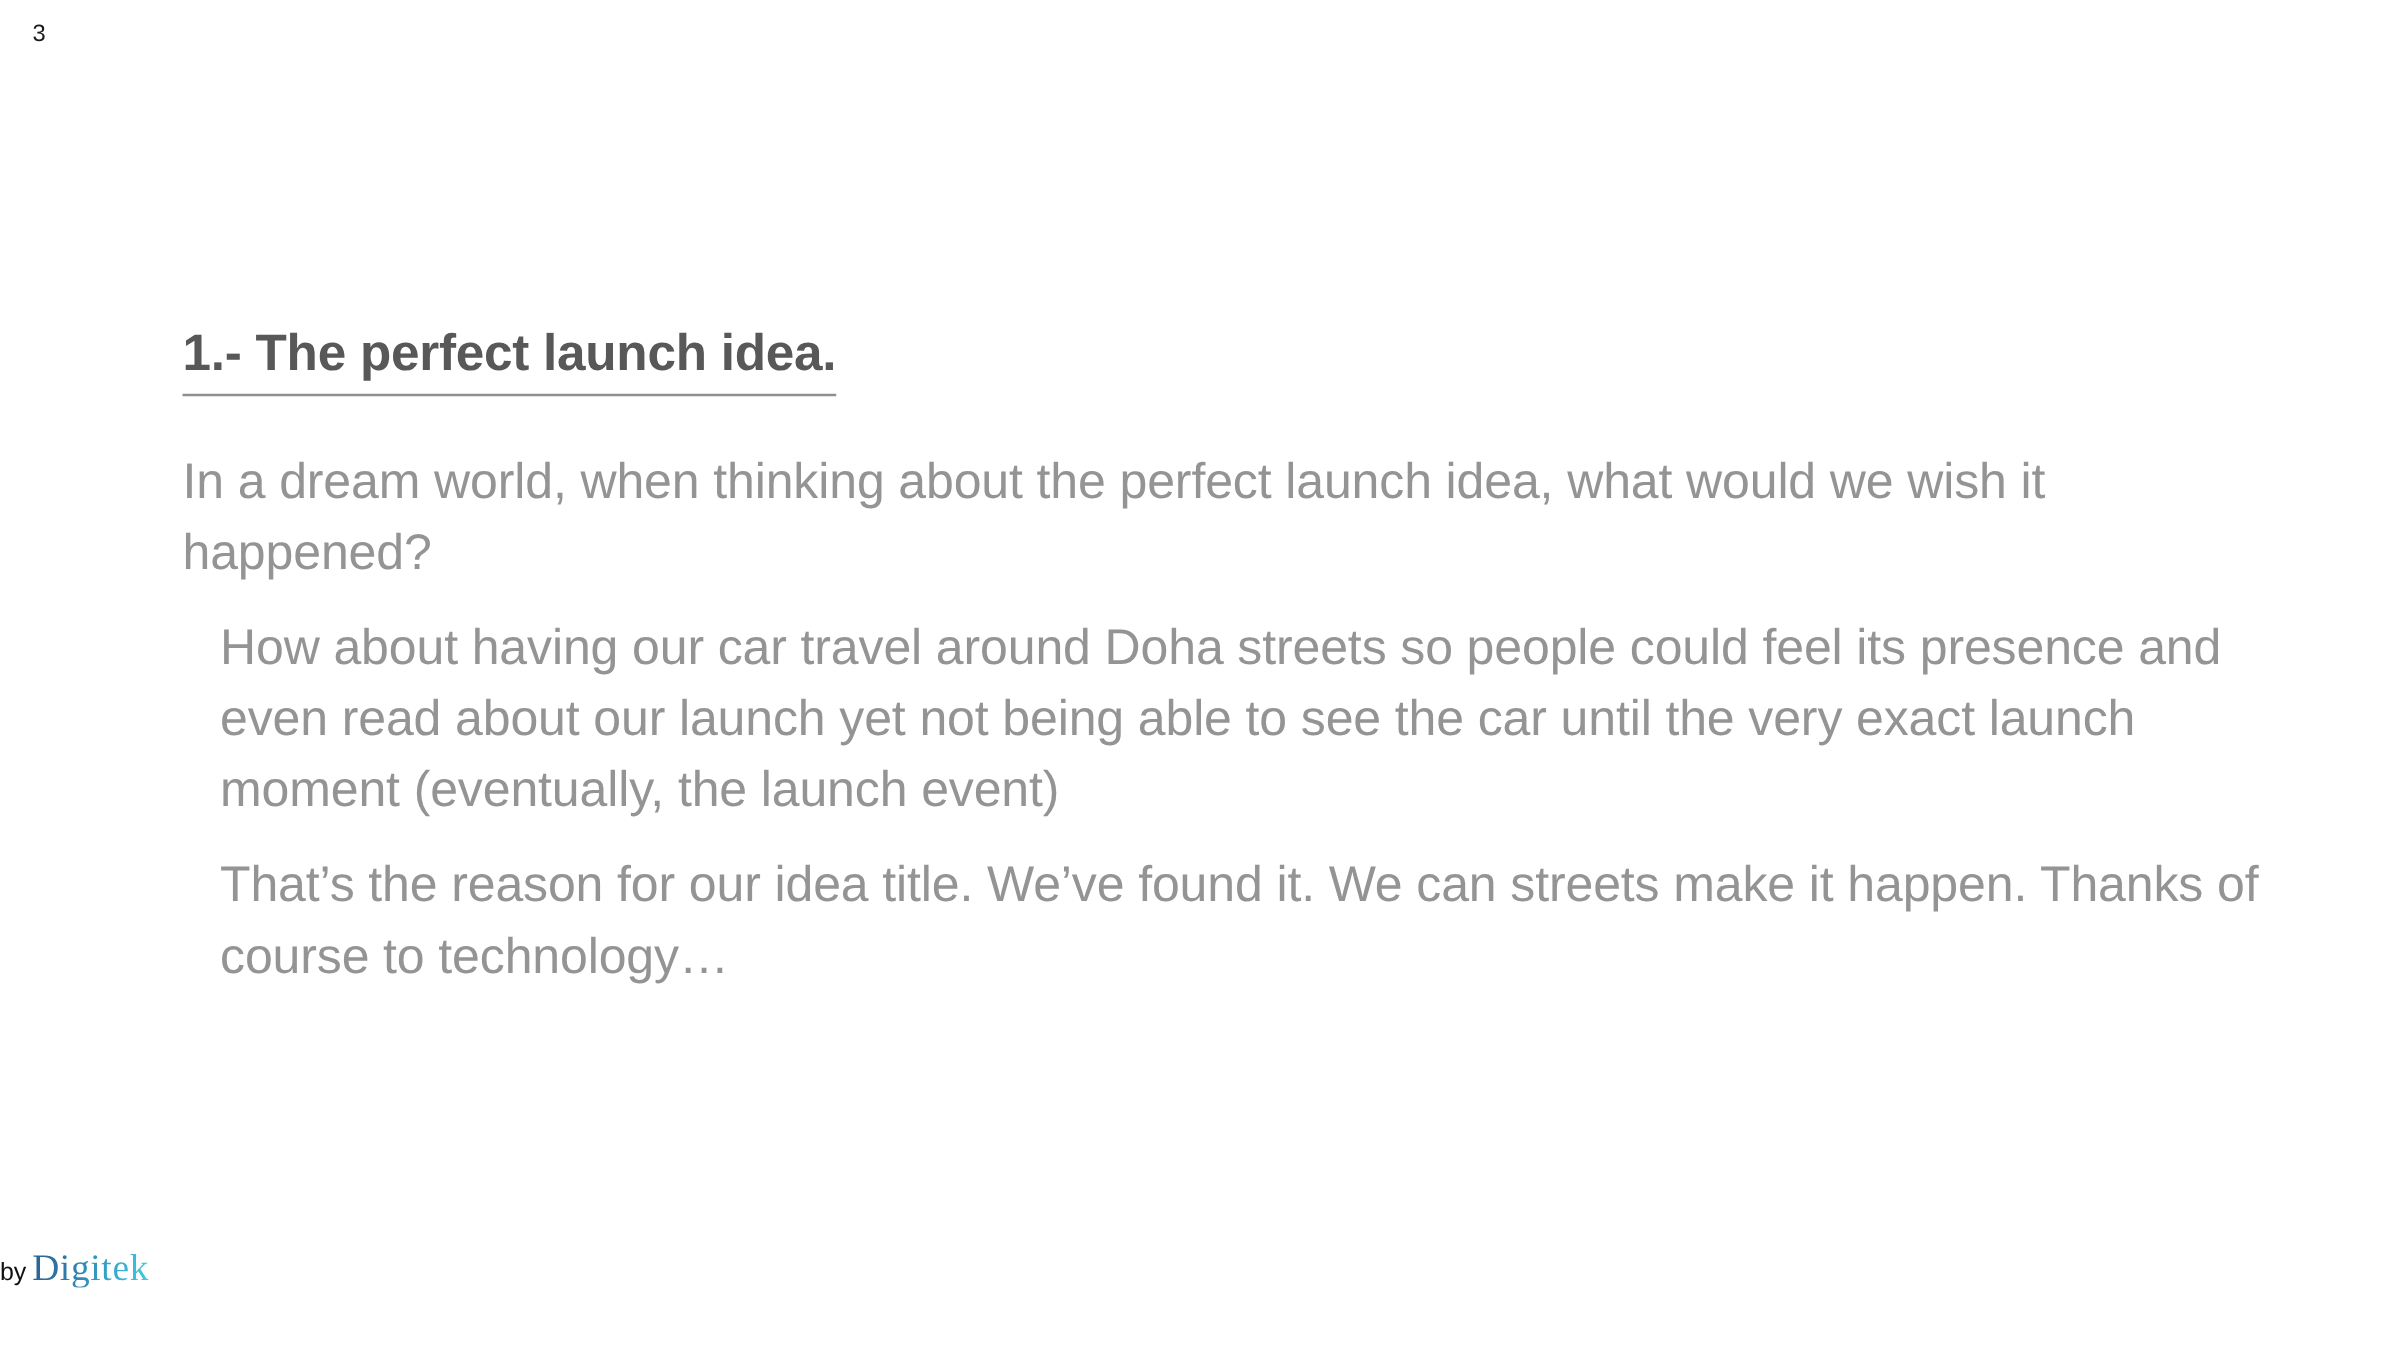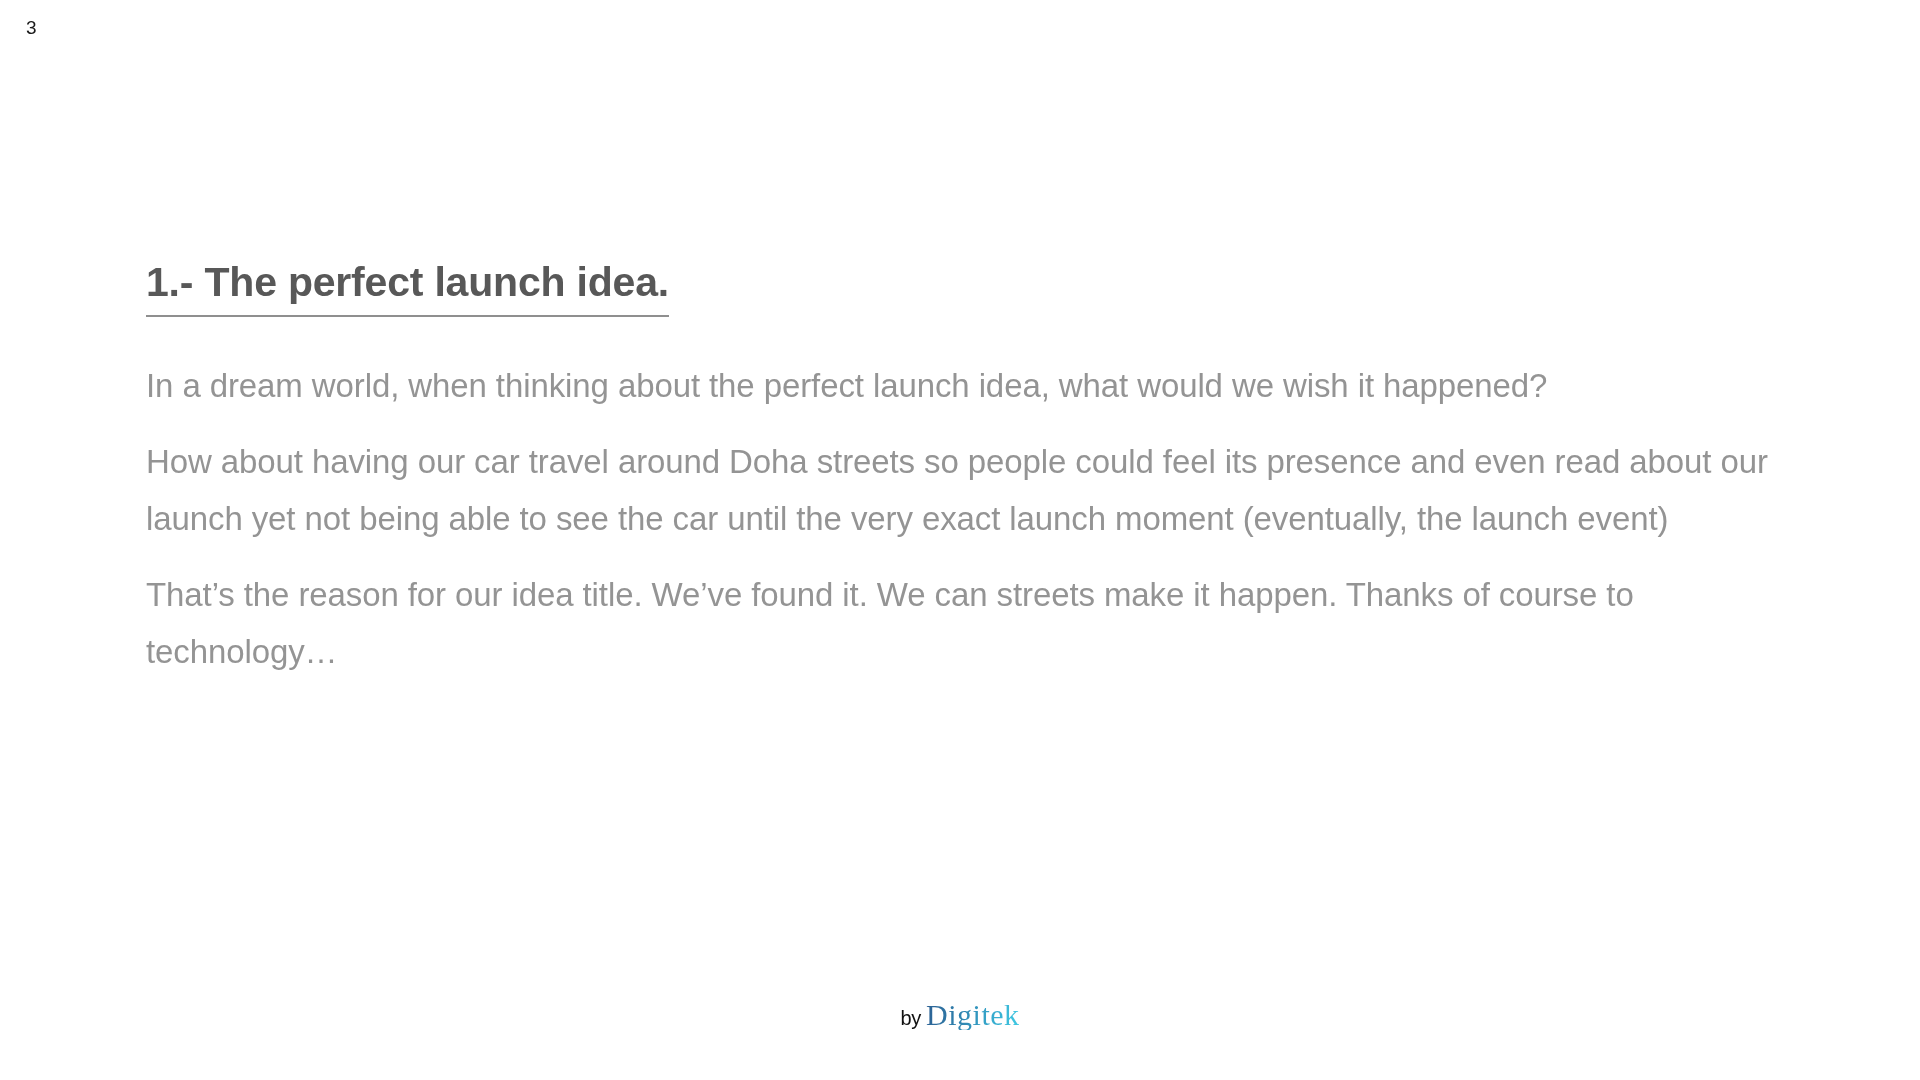--- a/index.html
+++ b/index.html
@@ -49,42 +49,43 @@
     font-weight: bold;
     color: #585858;
     letter-spacing: -0.2px;
     margin: 0 0 24px 0;
     padding-bottom: 9px;
     border-bottom: 2px solid #8f8f8f;
     white-space: nowrap;
   }
 
   .body-para {
-    font-size: 33px;
+    font-size: 40px;
     line-height: 57px;
     color: #949494;
     letter-spacing: -0.1px;
     margin: 0;
     font-weight: normal;
   }
   .body-para + .body-para {
     margin-top: 19px;
+    margin-left: 30px;
   }
   .para-1 { width: 1660px; margin-top: 16px; }
   .para-2 { width: 1672px; }
   .para-3 { width: 1640px; }
 
   
   .footer-logo {
     position: absolute;
     left: 0;
     right: 0;
     top: 1000px;
     display: flex;
-    justify-content: center;
+    justify-content: flex-start;
     align-items: baseline;
     gap: 5px;
   }
   .logo-by {
     font-size: 20px;
     color: #111111;
     font-family: "Liberation Sans", sans-serif;
     letter-spacing: -0.2px;
   }
   .logo-name {

